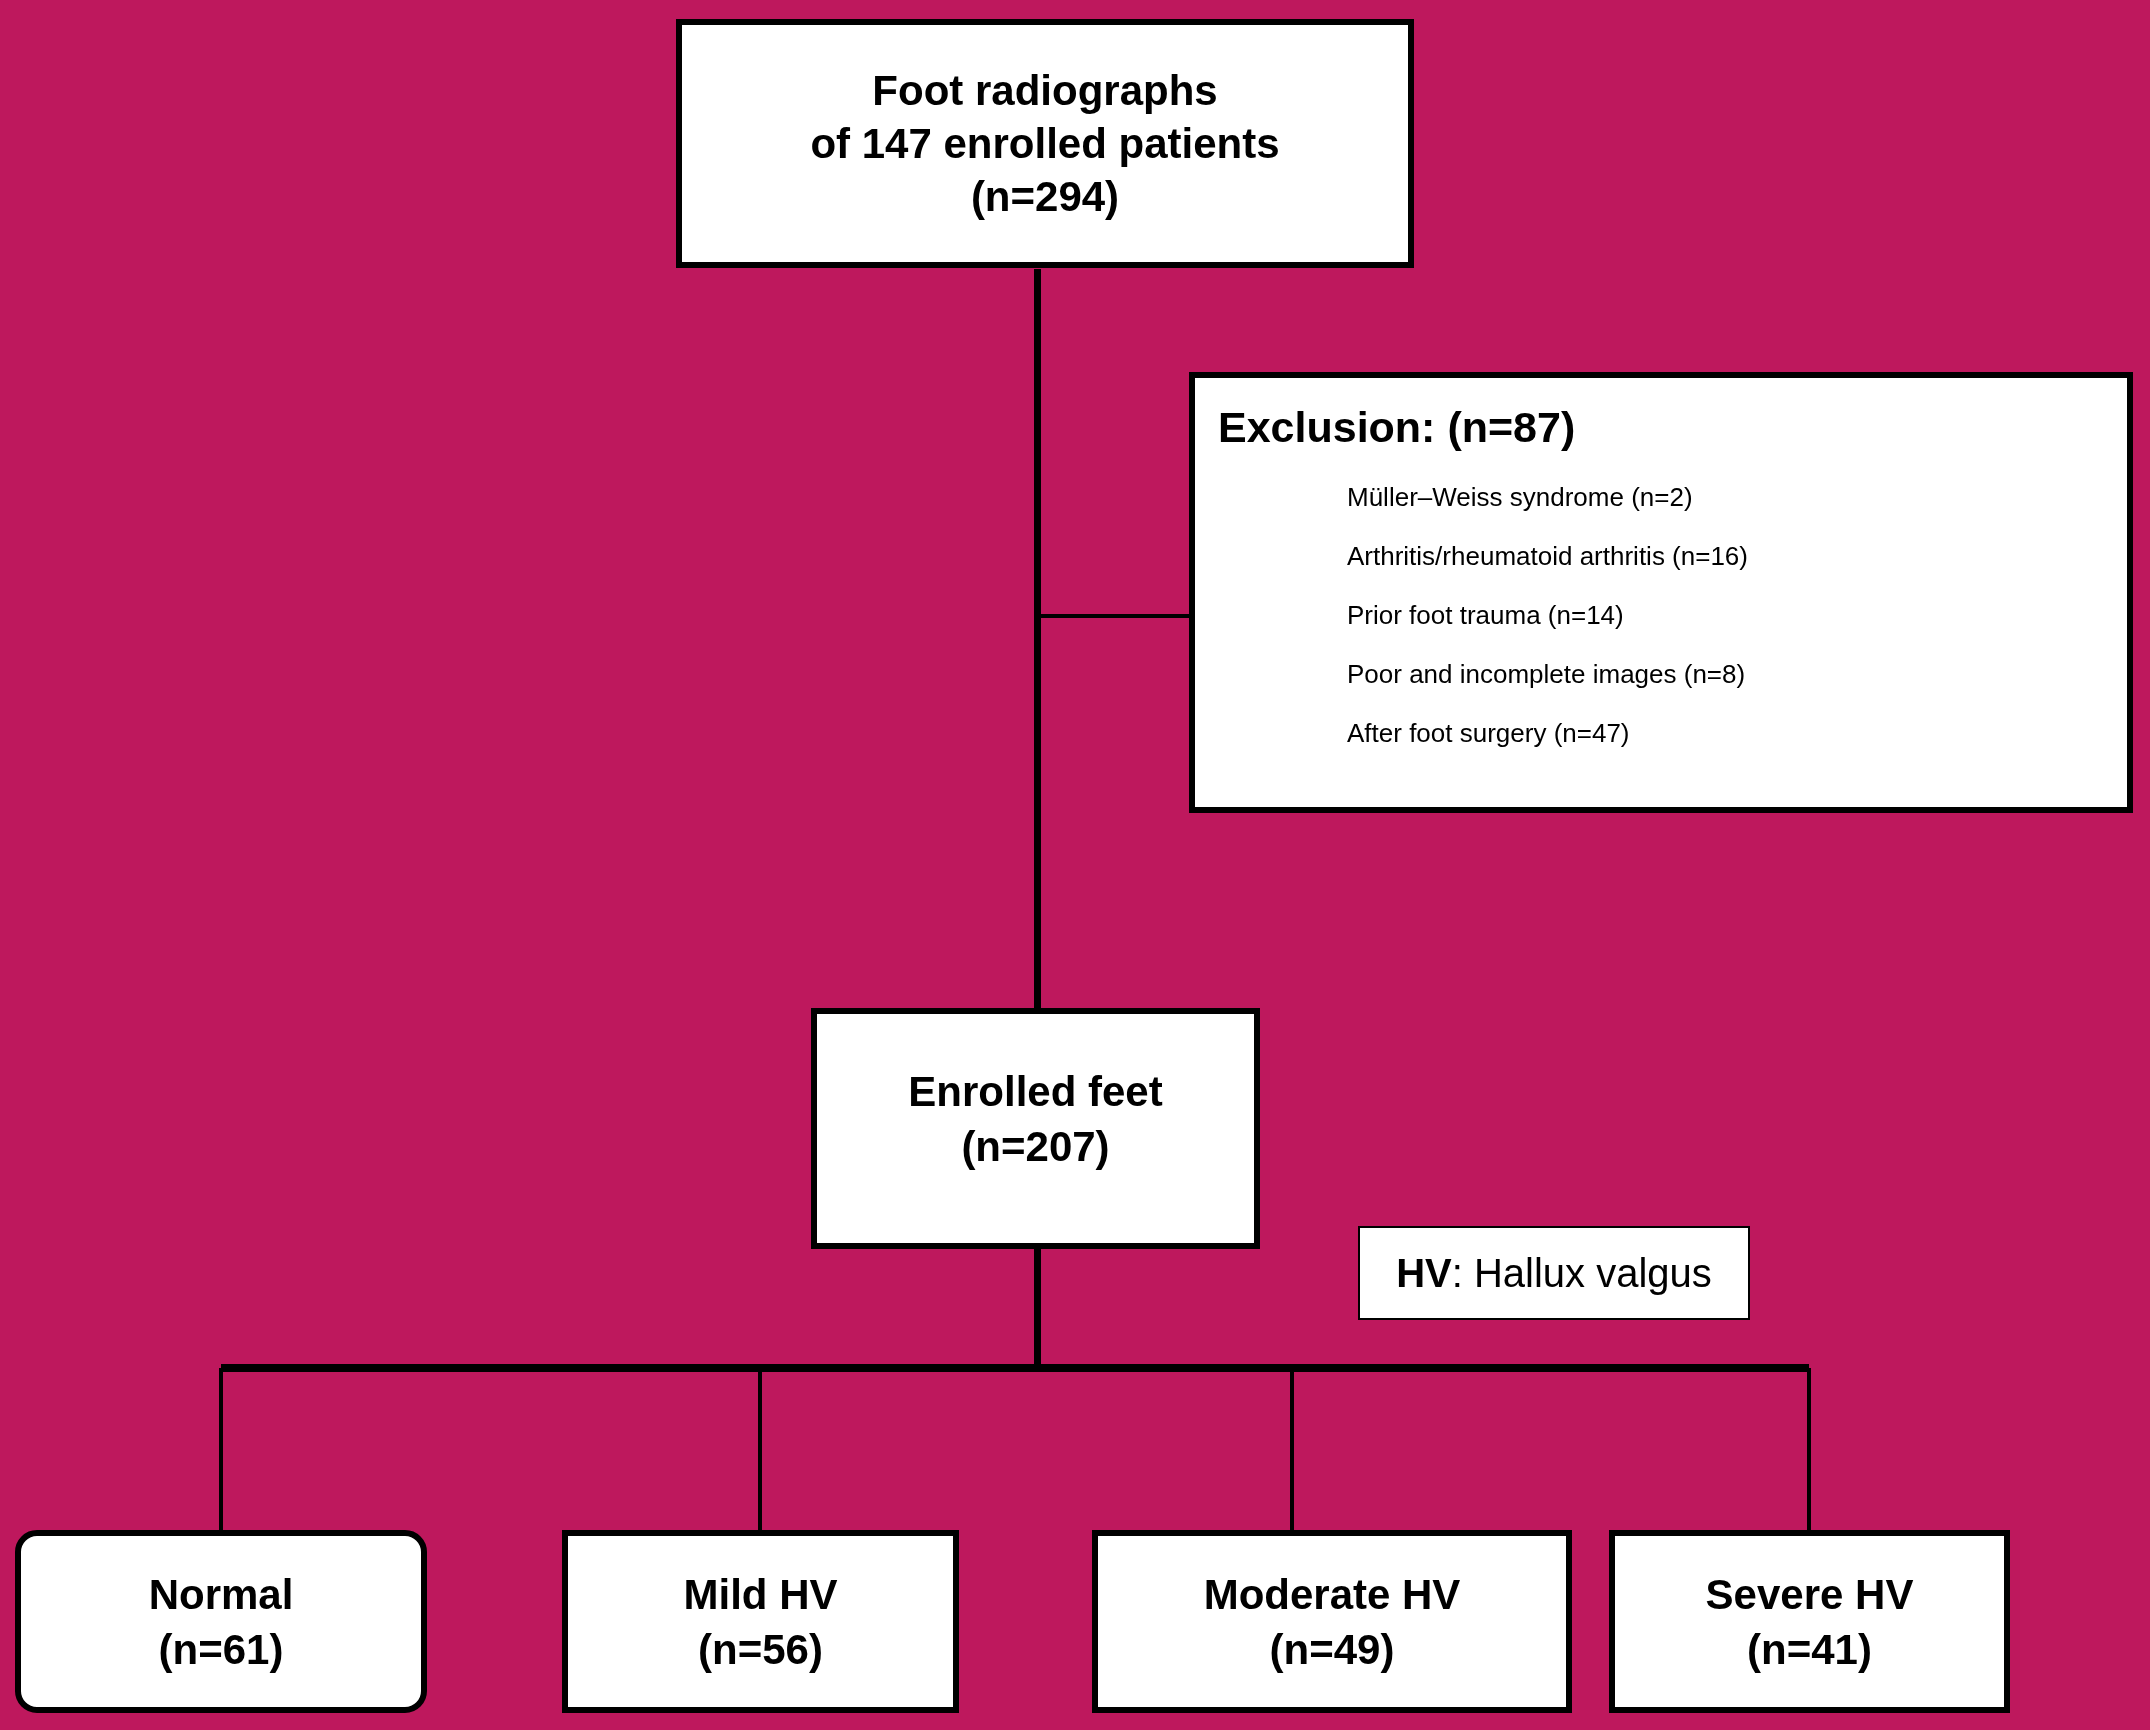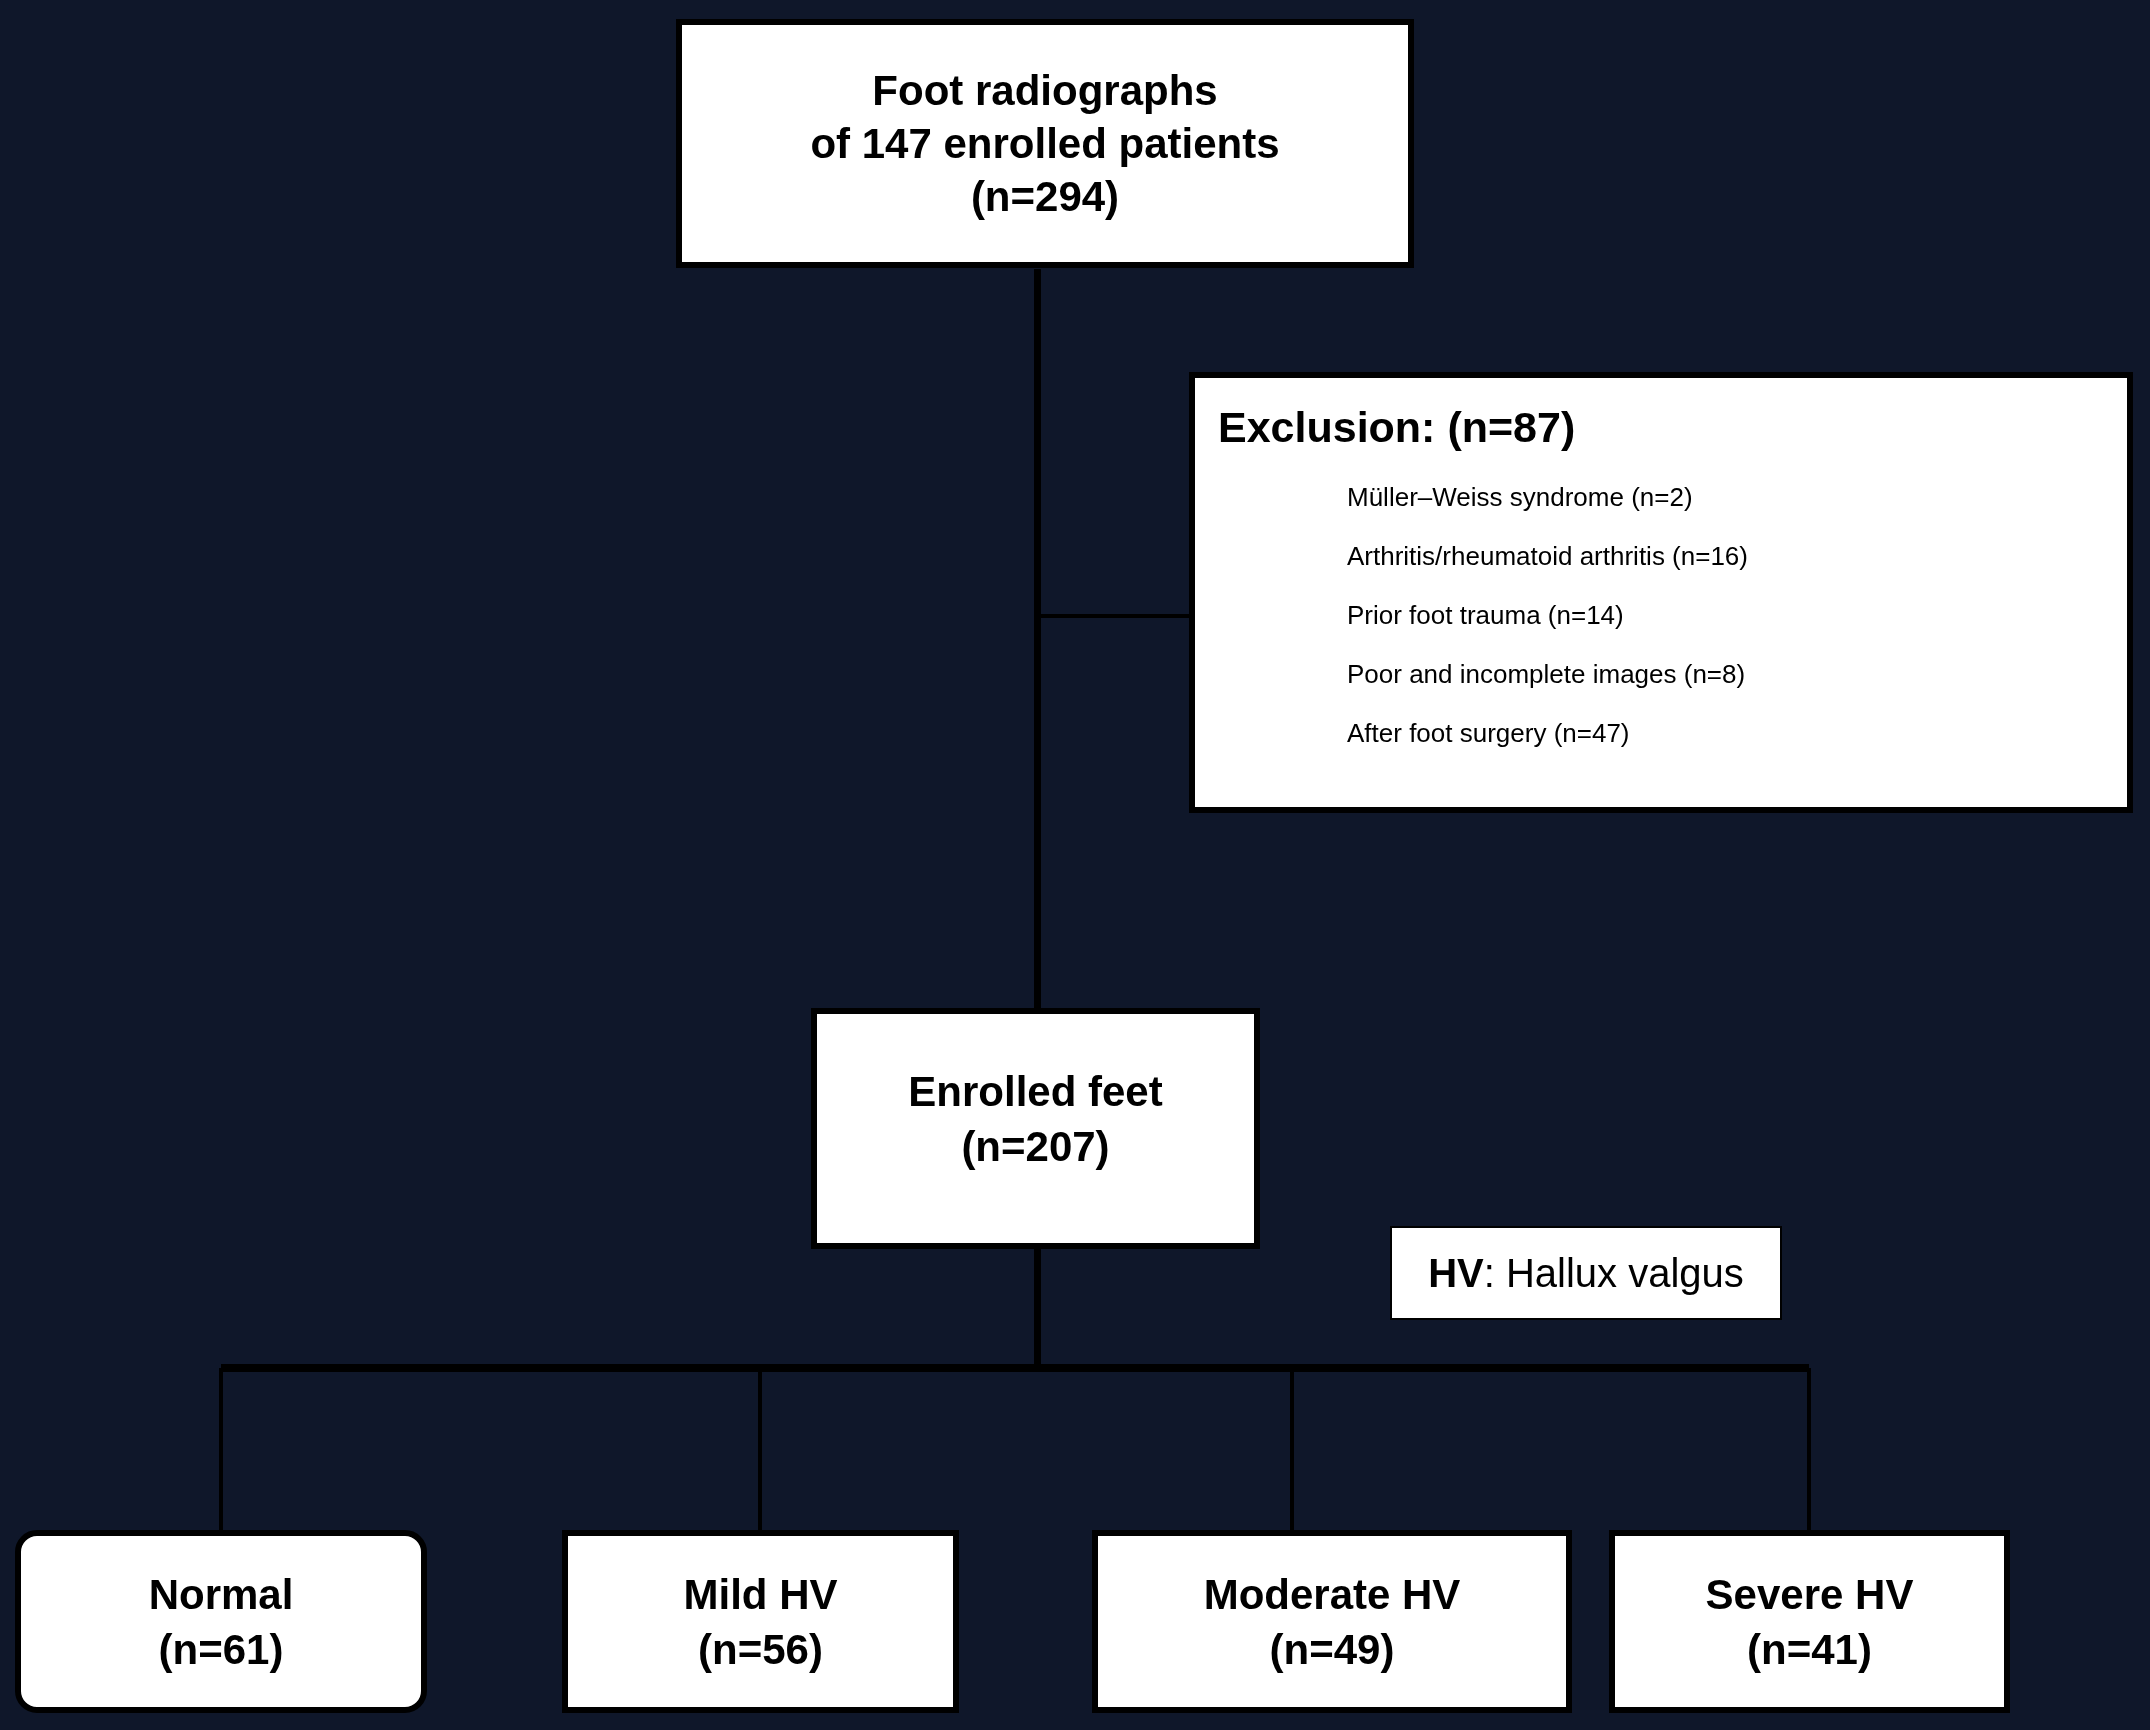--- a/index.html
+++ b/index.html
@@ -1,36 +1,36 @@
 <!DOCTYPE html>
 <html style="font-size:13.3px"><head>
 <meta charset="utf-8">
 <style>
   html,body{margin:0;padding:0;background:#ffffff;}
   .canvas{
     position:relative;
     width:2151px;
     height:1731px;
-    background:#0f172a;
+    background:#be185d;
     color:#000000;
     font-family:"Liberation Sans", sans-serif;
     overflow:hidden;
   }
   .box{
     position:absolute;
     background:#ffffff;
     box-sizing:border-box;
     display:flex;
     flex-direction:column;
     align-items:center;
     justify-content:center;
     text-align:center;
   }
   .thick{border:6.7px solid #000000;}
-  .thin{border:2.5px solid #000000;margin-left:32px;}
+  .thin{border:2.5px solid #000000;}
   .line{position:absolute;background:#000000;}
   .bold{font-weight:bold;}
 
   .top-box{left:676px;top:19px;width:738px;height:249px;font-size:42px;line-height:53px;font-weight:bold;}
   .enrolled-box{left:811px;top:1008px;width:449px;height:241px;font-size:42px;line-height:55px;font-weight:bold;padding-bottom:18.3px;}
 
   .exclusion-box{
     left:1189px;top:372px;width:944px;height:441px;
     align-items:flex-start;justify-content:flex-start;text-align:left;
     padding:25px 10px 0 23px;

